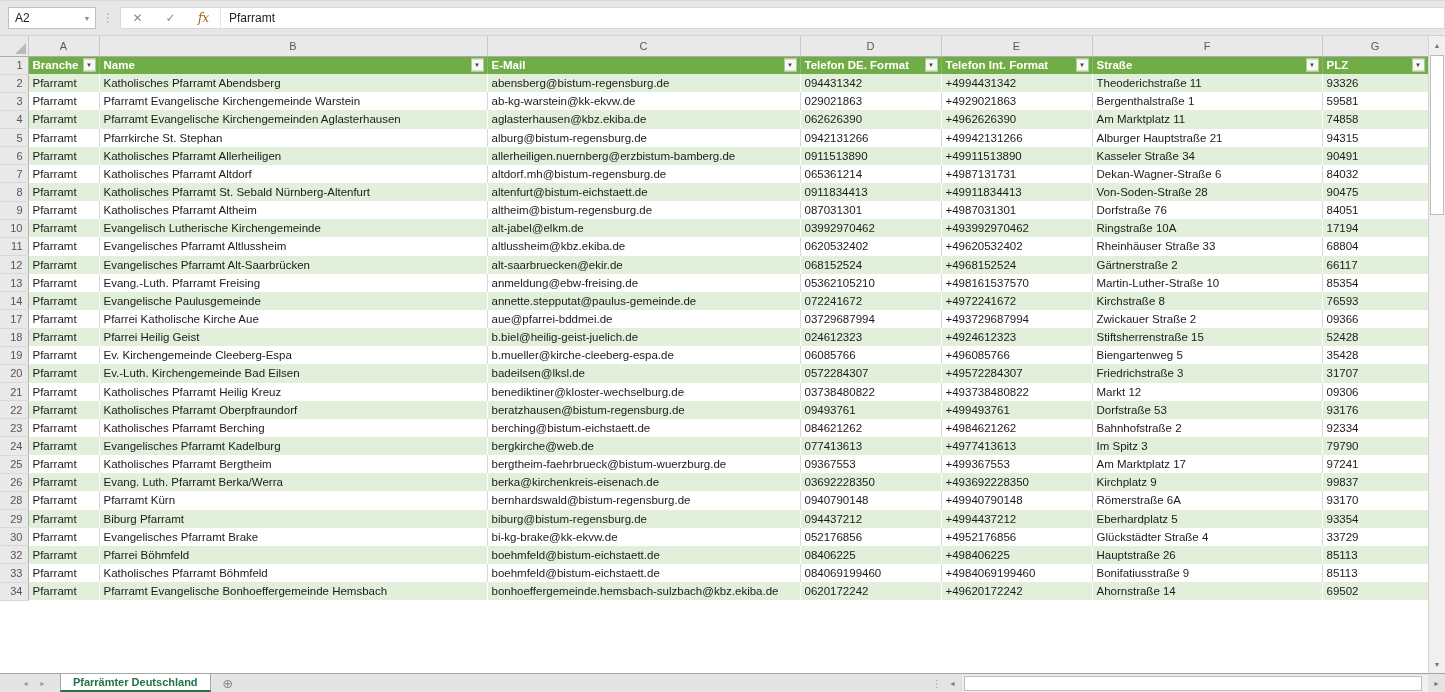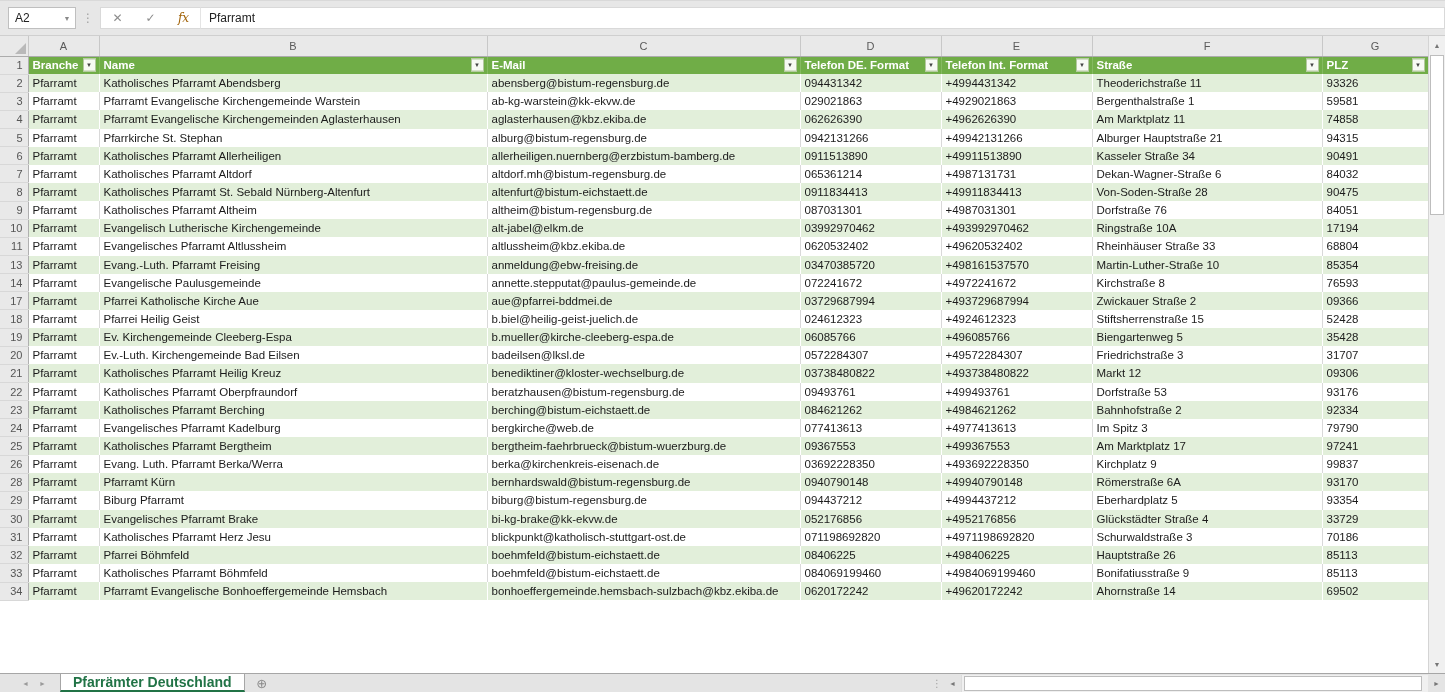--- a/index.html
+++ b/index.html
@@ -11,21 +11,21 @@
   }
   .app { width: 1445px; height: 692px; display: flex; flex-direction: column; background: #fff; }
 
   
   .formula-row {
     flex: 0 0 36px; height: 36px; background: #e7e7e7;
     border-top: 1px solid #d9d9d9; border-bottom: 1px solid #cfcfcf;
     display: flex; align-items: center; padding-left: 8px;
   }
   .name-box {
-    width: 68px; height: 22px; background: #fff; border: 1px solid #bfbfbf;
+    width: 88px; height: 22px; background: #fff; border: 1px solid #bfbfbf;
     display: flex; align-items: center; font-size: 12px; color: #222;
   }
   .name-box .nb-text { flex: 1; padding-left: 6px; }
   .nb-arrow { width: 16px; text-align: center; color: #8a8a8a; font-size: 7px; }
   .fbar-dots { width: 24px; text-align: center; color: #a2a2a2; font-size: 12px; }
   .fx-area {
     height: 22px; background: #fff; border: 1px solid #d9d9d9; border-right: none;
     display: flex; align-items: center;
   }
   .fx-btn { width: 33px; text-align: center; font-size: 12px; color: #8b8b8b; }
@@ -76,21 +76,21 @@
   .vs-arrow.down { position: absolute; bottom: 0; left: 0; right: 0; }
   .vs-thumb { position: absolute; top: 19px; left: 1px; width: 14px; height: 160px; background: #fff; border: 1px solid #bdbdbd; }
 
   
   .tab-bar {
     flex: 0 0 19px; height: 19px; background: #e4e4e4; border-top: 1px solid #a6a6a6;
     display: flex; align-items: stretch; position: relative; overflow: hidden;
   }
   .tab-nav { display: flex; align-items: center; gap: 10px; padding: 0 14px 0 22px; color: #9a9a9a; font-size: 7px; }
   .sheet-tab {
-    background: #fff; color: #217346; font-weight: 700; font-size: 14px;
+    background: #fff; color: #217346; font-weight: 700; font-size: 11px;
     padding: 0 12px; display: flex; align-items: center;
     border-left: 1px solid #a6a6a6; border-right: 1px solid #a6a6a6; border-bottom: 2px solid #217346;
   }
   .add-sheet { width: 34px; display: flex; align-items: center; justify-content: center; color: #8a8a8a; font-size: 13px; }
   .hscroll { position: absolute; right: 0; top: 0; bottom: 0; left: 930px; display: flex; align-items: center; }
   .h-dots { width: 14px; text-align: center; color: #a2a2a2; font-size: 10px; }
   .h-arrow { width: 17px; text-align: center; color: #767676; font-size: 7px; }
   .h-track { flex: 1; height: 17px; background: #f0f0f0; border-left: 1px solid #dcdcdc; position: relative; }
   .h-thumb { position: absolute; left: 2px; top: 1px; bottom: 1px; right: 6px; background: #fff; border: 1px solid #bdbdbd; }
 </style>
@@ -242,25 +242,35 @@
         <td class="rownum">11</td>
         <td>Pfarramt</td>
         <td>Evangelisches Pfarramt Altlussheim</td>
         <td>altlussheim@kbz.ekiba.de</td>
         <td>0620532402</td>
         <td>+49620532402</td>
         <td>Rheinhäuser Straße 33</td>
         <td>68804</td>
       </tr>
           <tr>
+        <td class="rownum">12</td>
+        <td>Pfarramt</td>
+        <td>Evangelisches Pfarramt Alt-Saarbrücken</td>
+        <td>alt-saarbruecken@ekir.de</td>
+        <td>068152524</td>
+        <td>+4968152524</td>
+        <td>Gärtnerstraße 2</td>
+        <td>66117</td>
+      </tr>
+          <tr>
         <td class="rownum">13</td>
         <td>Pfarramt</td>
         <td>Evang.-Luth. Pfarramt Freising</td>
         <td>anmeldung@ebw-freising.de</td>
-        <td>03470385720</td>
+        <td>05362105210</td>
         <td>+498161537570</td>
         <td>Martin-Luther-Straße 10</td>
         <td>85354</td>
       </tr>
           <tr>
         <td class="rownum">14</td>
         <td>Pfarramt</td>
         <td>Evangelische Paulusgemeinde</td>
         <td>annette.stepputat@paulus-gemeinde.de</td>
         <td>072241672</td>
@@ -390,30 +400,20 @@
       </tr>
           <tr>
         <td class="rownum">30</td>
         <td>Pfarramt</td>
         <td>Evangelisches Pfarramt Brake</td>
         <td>bi-kg-brake@kk-ekvw.de</td>
         <td>052176856</td>
         <td>+4952176856</td>
         <td>Glückstädter Straße 4</td>
         <td>33729</td>
-      </tr>
-          <tr>
-        <td class="rownum">31</td>
-        <td>Pfarramt</td>
-        <td>Katholisches Pfarramt Herz Jesu</td>
-        <td>blickpunkt@katholisch-stuttgart-ost.de</td>
-        <td>071198692820</td>
-        <td>+4971198692820</td>
-        <td>Schurwaldstraße 3</td>
-        <td>70186</td>
       </tr>
           <tr>
         <td class="rownum">32</td>
         <td>Pfarramt</td>
         <td>Pfarrei Böhmfeld</td>
         <td>boehmfeld@bistum-eichstaett.de</td>
         <td>08406225</td>
         <td>+498406225</td>
         <td>Hauptstraße 26</td>
         <td>85113</td>

